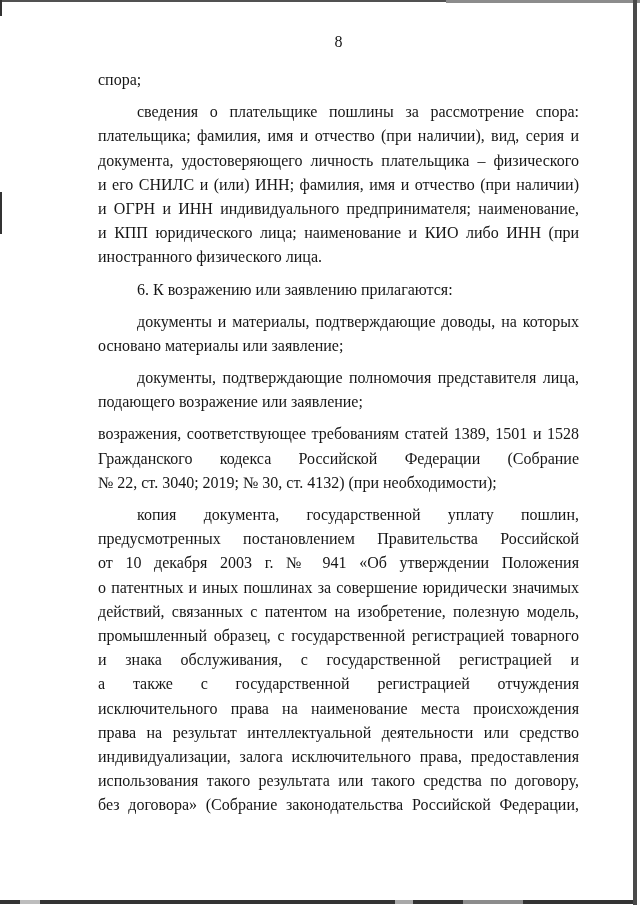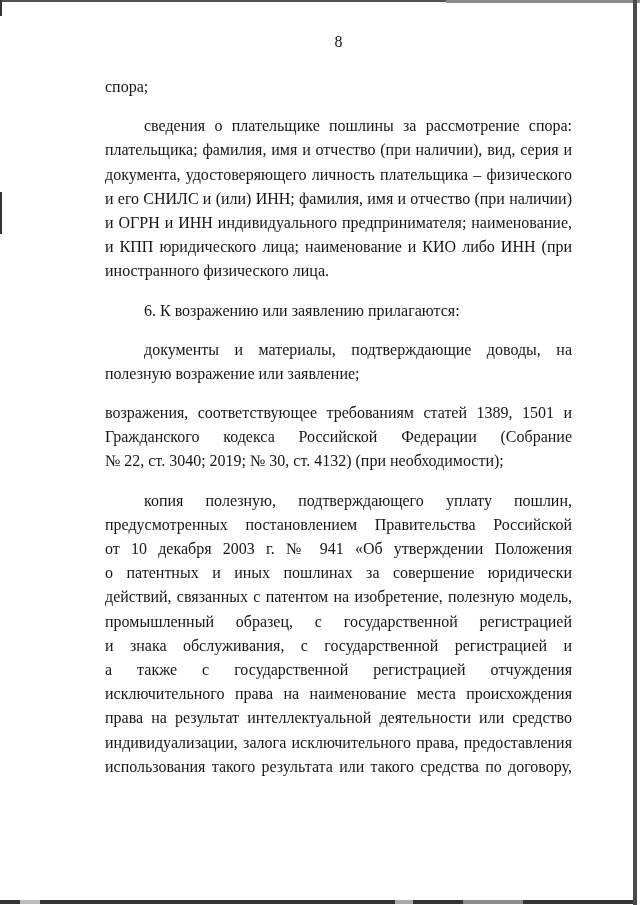--- a/index.html
+++ b/index.html
@@ -26,21 +26,21 @@
     position: absolute;
     top: 32px; left: 90px; width: 497px;
     font-size: 16px; line-height: 20px;
     text-align: center;
   }
   .body-text {
     position: absolute;
     top: 60px; left: 90px; width: 497px;
     font-size: 16px;
   }
-  .para { margin: 15px; padding: 0; }
+  .para { margin: 8px; padding: 0; }
   .line {
     height: 24.2px;
     line-height: 24.2px;
     text-align: left;
     overflow: hidden;
   }
   .line.just {
     text-align: justify;
     text-align-last: justify;
   }
@@ -76,40 +76,45 @@
         <div class="line just">и его СНИЛС и (или) ИНН; фамилия, имя и отчество (при наличии)</div>
         <div class="line just">и ОГРН и ИНН индивидуального предпринимателя; наименование, ИНН</div>
         <div class="line just">и КПП юридического лица; наименование и КИО либо ИНН (при наличии)</div>
         <div class="line">иностранного физического лица.</div>
       </div>
       <div class="para">
         <div class="line first">6. К возражению или заявлению прилагаются:</div>
       </div>
       <div class="para">
         <div class="line first just">документы и материалы, подтверждающие доводы, на которых</div>
-        <div class="line">полезную возражение или заявление;</div>
+        <div class="line">основано материалы или заявление;</div>
+      </div>
+      <div class="para">
+        <div class="line first just">документы, подтверждающие полномочия представителя лица,</div>
+        <div class="line">подающего возражение или заявление;</div>
       </div>
       <div class="para">
         <div class="line just">возражения, соответствующее требованиям статей 1389, 1501 и 1528</div>
         <div class="line just">Гражданского кодекса Российской Федерации (Собрание законодательства</div>
         <div class="line">№ 22, ст. 3040; 2019; № 30, ст. 4132) (при необходимости);</div>
       </div>
       <div class="para">
-        <div class="line first just">копия полезную, подтверждающего уплату пошлин,</div>
+        <div class="line first just">копия документа, государственной уплату пошлин,</div>
         <div class="line just">предусмотренных постановлением Правительства Российской Федерации</div>
         <div class="line just">от 10 декабря 2003 г. № 941 «Об утверждении Положения</div>
         <div class="line just">о патентных и иных пошлинах за совершение юридически значимых</div>
         <div class="line just">действий, связанных с патентом на изобретение, полезную модель,</div>
         <div class="line just">промышленный образец, с государственной регистрацией товарного знака</div>
         <div class="line just">и знака обслуживания, с государственной регистрацией и предоставлением</div>
         <div class="line just">а также с государственной регистрацией отчуждения исключительного</div>
         <div class="line just">исключительного права на наименование места происхождения товара,</div>
         <div class="line just">права на результат интеллектуальной деятельности или средство</div>
         <div class="line just">индивидуализации, залога исключительного права, предоставления права</div>
         <div class="line just">использования такого результата или такого средства по договору,</div>
+        <div class="line just">без договора» (Собрание законодательства Российской Федерации,</div>
       </div>
     </div>
 
   <div class="artifact edge-top-thin"></div>
   <div class="artifact edge-top-right"></div>
   <div class="artifact edge-left-a"></div>
   <div class="artifact edge-left-b"></div>
   <div class="artifact edge-right-bar"></div>
   <div class="artifact edge-bottom-bar"></div>
   <div class="artifact edge-bottom-gap-a"></div>

